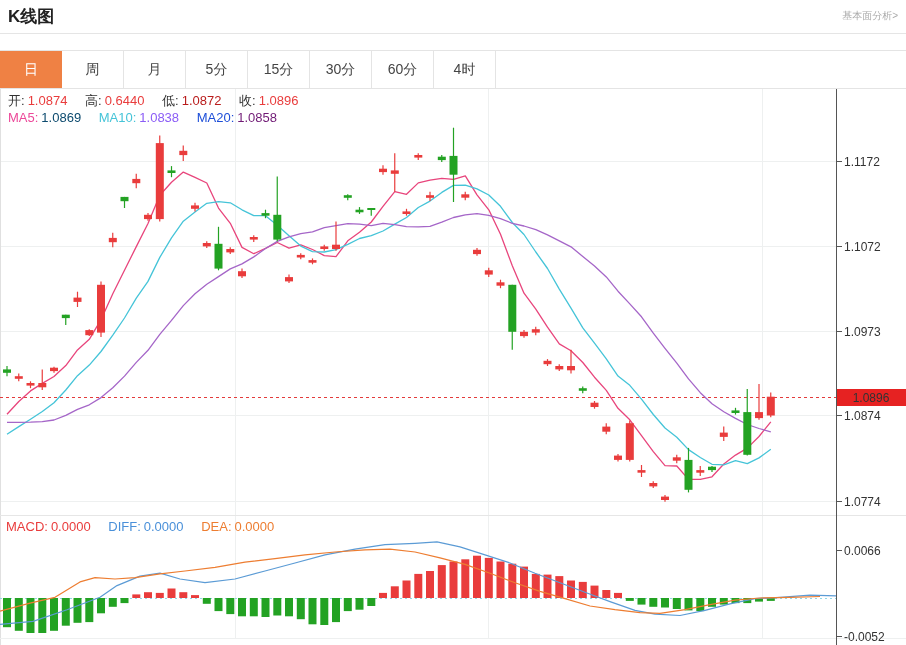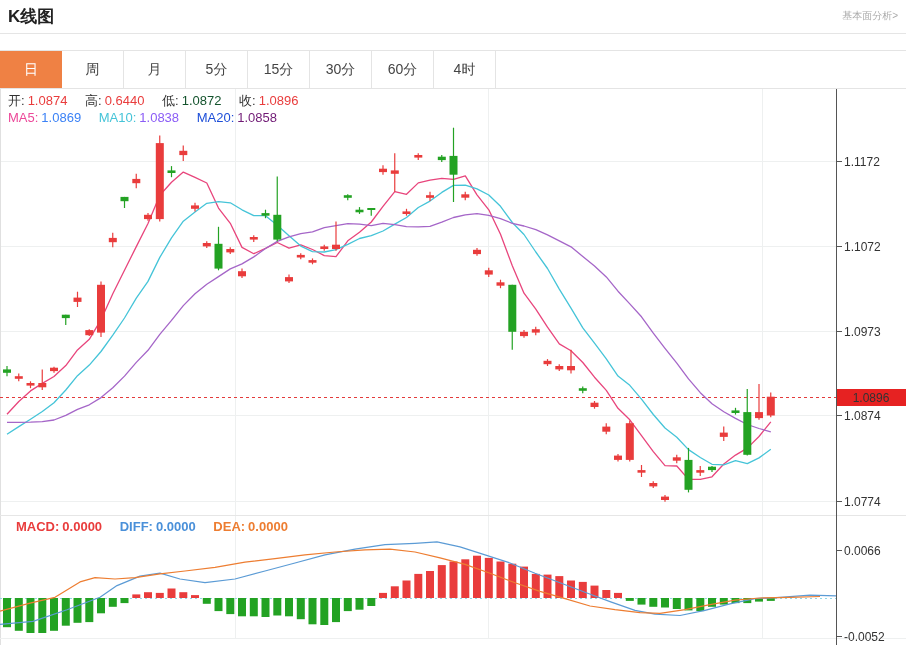--- a/index.html
+++ b/index.html
@@ -15,21 +15,21 @@
        border-right:1px solid #e4e4e4;cursor:pointer;box-sizing:border-box;background:#fff;}
   .tab:first-child{border-left:1px solid #e4e4e4;}
   .tab.active{background:#ef8144;color:#fff;border-color:#ef8144;}
   svg#chart{position:absolute;top:0;left:0;z-index:1;}
   svg text{font-family:"Liberation Sans",sans-serif;font-size:12px;fill:#333;}
   .readout{position:absolute;z-index:4;font-size:13px;white-space:nowrap;}
   .readout span{margin-right:3px;}
   .readout .gap{margin-right:14px;}
   .ohlc-row{top:92px;left:8px;color:#333;}
   .ma-row{top:110px;left:8px;}
-  .macd-row{top:519px;left:16px;font-weight:bold;}
+  .macd-row{top:519px;left:6px;}
 </style>
 </head>
 <body>
 
 <div>
 
   <div class="header">
     <h1 class="title">K线图</h1>
     <a class="fund-link">基本面分析&gt;</a>
   </div>
@@ -422,26 +422,26 @@
           <rect x="766.8" y="598.0" width="8" height="2.9" fill="#23a223"></rect>
         </g>
         <polyline points="0,624.3 33,621.4 67,609.7 100,597.3 117,585.6 140,576.1 160,573.2 180,579.0 205,582.7 235,579.0 265,571.0 295,563.0 325,554.9 355,549.1 385,544.7 415,543.3 437,541.8 460,546.9 485,554.9 510,563.0 535,573.2 560,582.7 585,592.2 610,601.6 635,610.4 655,614.1 680,615.5 705,610.4 730,603.8 755,598.7 780,597.3 810,595.1 836,595.8" fill="none" stroke="#5b9bd5" stroke-width="1.2" stroke-linejoin="round"></polyline>
         <polyline points="0,611.1 30,603.1 55,597.3 80,581.9 95,577.6 115,579.0 135,577.6 160,573.9 185,571.0 215,567.3 245,562.2 275,558.6 305,554.9 335,552.0 365,549.8 390,549.1 415,552.0 440,557.9 465,564.4 490,573.2 515,582.7 540,591.4 565,598.7 590,606.0 615,609.7 640,612.6 660,613.3 685,609.7 710,604.6 735,600.2 760,598.0 790,597.3 820,596.5" fill="none" stroke="#ed7d31" stroke-width="1.2" stroke-linejoin="round"></polyline>
       </g>
     </svg>
 
   <div class="readout ohlc-row">
     <span>开:</span><span class="gap" style="color:#e93c3c">1.0874</span>
     <span>高:</span><span class="gap" style="color:#e93c3c">0.6440</span>
-    <span>低:</span><span class="gap" style="color:#14532d">1.0872</span>
+    <span>低:</span><span class="gap" style="color:#b91c1c">1.0872</span>
     <span>收:</span><span style="color:#e93c3c">1.0896</span>
   </div>
 
   <div class="readout ma-row">
-    <span style="color:#ec4899">MA5:</span><span class="gap" style="color:#3b82f6">1.0869</span>
+    <span style="color:#ec4899">MA5:</span><span class="gap" style="color:#0c4a6e">1.0869</span>
     <span style="color:#45c4d8">MA10:</span><span class="gap" style="color:#8b5cf6">1.0838</span>
     <span style="color:#1d4ed8">MA20:</span><span style="color:#701a75">1.0858</span>
   </div>
 
   <div class="readout macd-row">
     <span style="color:#e93c3c">MACD:</span><span class="gap" style="color:#e93c3c">0.0000</span>
     <span style="color:#4a90d9">DIFF:</span><span class="gap" style="color:#4a90d9">0.0000</span>
     <span style="color:#ed7d31">DEA:</span><span style="color:#ed7d31">0.0000</span>
   </div>
 

